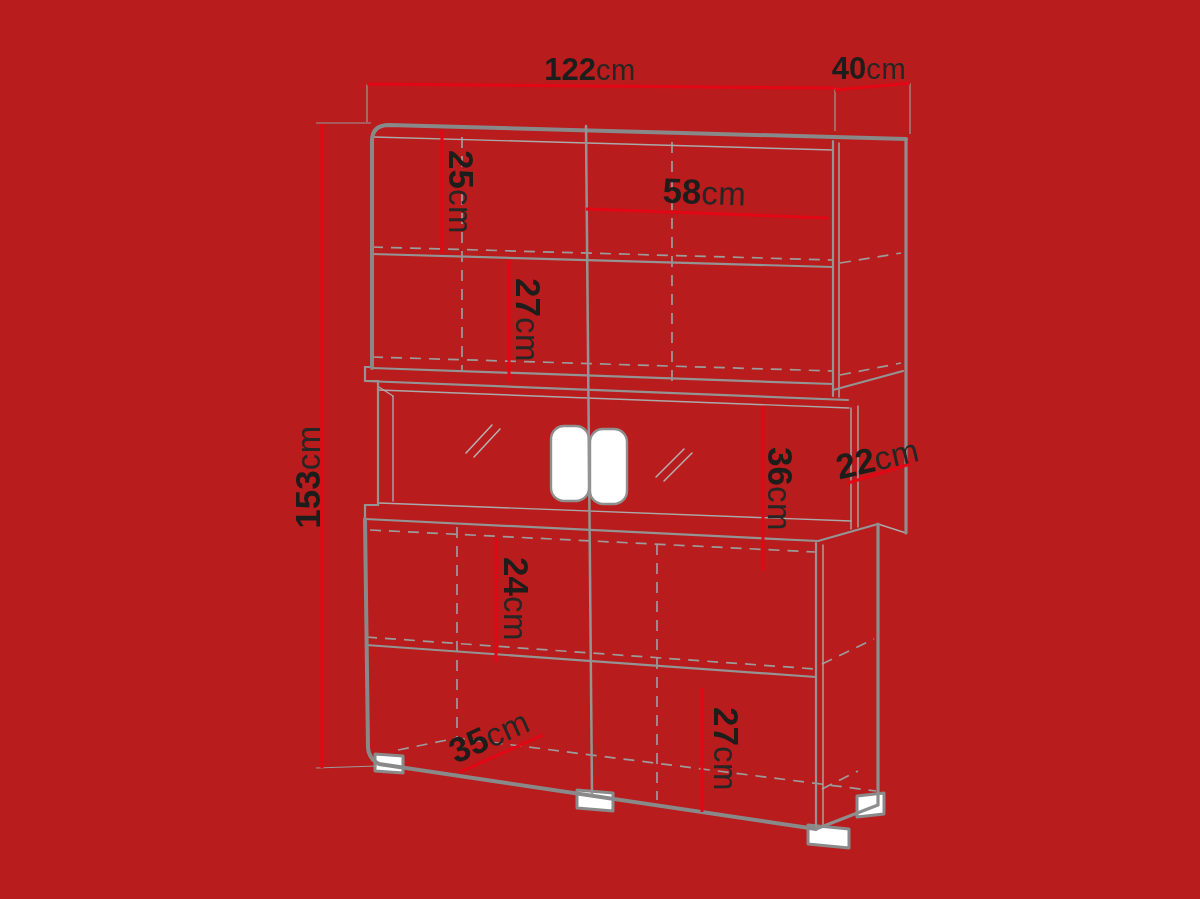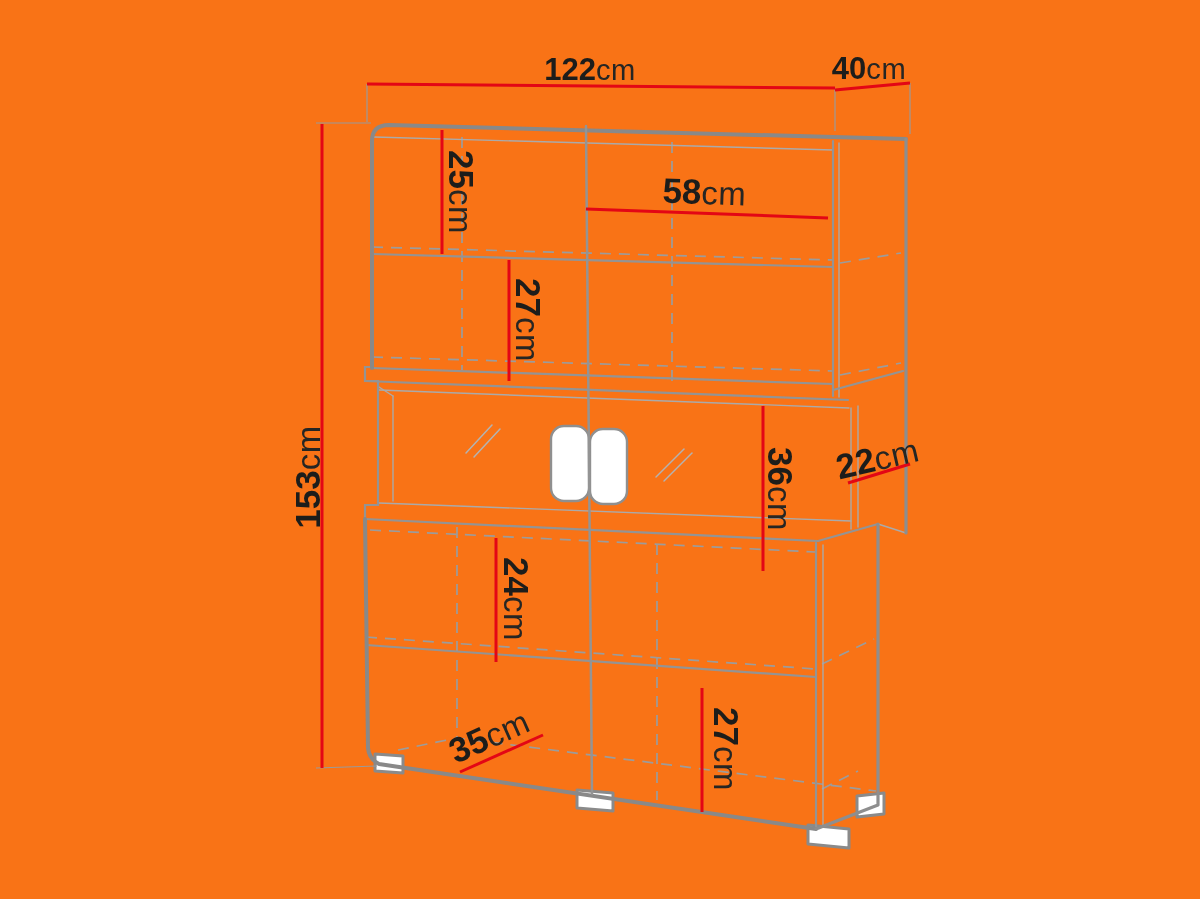--- a/index.html
+++ b/index.html
@@ -1,16 +1,16 @@
 <!DOCTYPE html>
 <html><head>
 <meta charset="utf-8">
 <style>
   html,body{margin:0;padding:0;background:#ffffff;}
-  #canvas{position:relative;width:1200px;height:899px;background:#f97316;overflow:hidden;}
+  #canvas{position:relative;width:1200px;height:899px;background:#b91c1c;overflow:hidden;}
   svg{display:block;width:1200px;height:899px;}
   text{font-family:"Liberation Sans", sans-serif;fill:#1d1d1b;}
   .lbl-sm{font-size:31px;}
   .lbl{font-size:35px;}
   .num{font-weight:700;}
   .unit{font-weight:400;font-size:0.94em;letter-spacing:0.5px;fill:#262624;}
   .thick{stroke:#898989;stroke-width:4;fill:none;stroke-linecap:round;stroke-linejoin:round;}
   .thick2{stroke:#8e8e8e;stroke-width:3.2;fill:none;stroke-linecap:round;stroke-linejoin:round;}
   .med{stroke:#949494;stroke-width:2.2;fill:none;stroke-linecap:round;}
   .thin{stroke:#aaaaaa;stroke-width:1.4;fill:none;stroke-linecap:round;}

